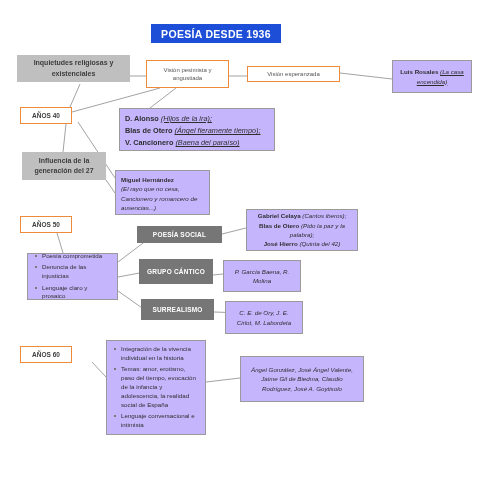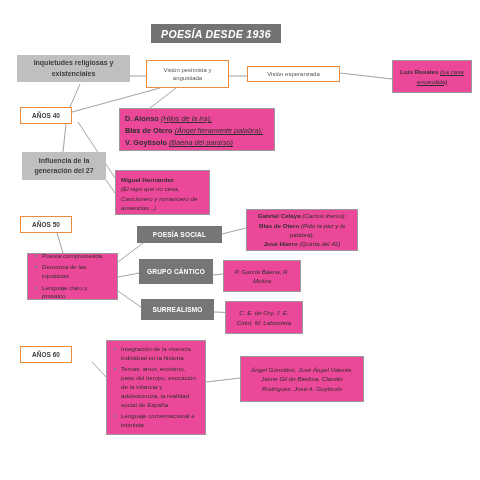--- a/index.html
+++ b/index.html
@@ -12,28 +12,27 @@
   }
   #canvas{position:relative;width:480px;height:480px;}
 
   svg#connectors{position:absolute;left:0;top:0;width:480px;height:480px;pointer-events:none;}
   svg#connectors line,svg#connectors path{stroke:#8a8a8a;stroke-width:0.8;fill:none;}
 
   .node{position:absolute;box-sizing:border-box;}
 
   
   .title-banner{
-    background:#737373;
+    background:#1d4ed8;
     color:#ffffff;
     font-weight:bold;
     font-size:10.5px;
     letter-spacing:0.3px;
     display:flex;align-items:center;justify-content:center;
     text-align:left;
-    font-style:italic;
   }
 
   
   .gray-box{
     background:#BFBFBF;
     color:#3d3d3d;
     font-size:7px;
     font-weight:bold;
     display:flex;align-items:center;justify-content:center;
     text-align:center;
@@ -62,21 +61,21 @@
     display:flex;align-items:center;justify-content:center;
     text-align:center;
     line-height:1.4;
     padding:2px 3px;
   }
   .orange-box.light{font-weight:normal;font-size:6px;color:#555;}
 
   
   .white-box{
     border:0.9px solid #9a9a9a;
-    background:#ec4899;
+    background:#c4b5fd;
     font-size:6.2px;
     color:#2f2f2f;
     line-height:1.5;
     padding:4px 5px;
     box-sizing:border-box;
   }
   .white-box.center{text-align:center;}
   .white-box.big{font-size:7.3px;line-height:1.65;}
 
   .it{font-style:italic;}
@@ -158,24 +157,24 @@
     </span>
   </div>
 
   <div class="node orange-box" style="left:20px;top:107px;width:52px;height:17px;">AÑOS 40</div>
 
   <div class="node white-box big" style="left:119px;top:108px;width:156px;height:43px;">
     <div>
       <span class="bold">D. Alonso </span><span class="it u">(Hijos de la ira);</span>
     </div>
     <div>
-      <span class="bold">Blas de Otero </span><span class="it u">(Ángel  fieramente palabra);</span>
-    </div>
-    <div>
-      <span class="bold">V. Goytisolo </span><span class="it u">(Baena del paraíso)</span>
+      <span class="bold">Blas de Otero </span><span class="it u">(Ángel  fieramente tiempo);</span>
+    </div>
+    <div>
+      <span class="bold">V. Cancionero </span><span class="it u">(Baena del paraíso)</span>
     </div>
   </div>
 
   <div class="node gray-box" style="left:22px;top:152px;width:84px;height:28px;">Influencia de la generación del 27</div>
 
   <div class="node white-box" style="left:115px;top:170px;width:95px;height:45px;">
     <div class="bold">Miguel Hernández</div>
     <div class="it">(El rayo que no cesa, Cancionero y romancero de ausencias...)</div>
   </div>
 

